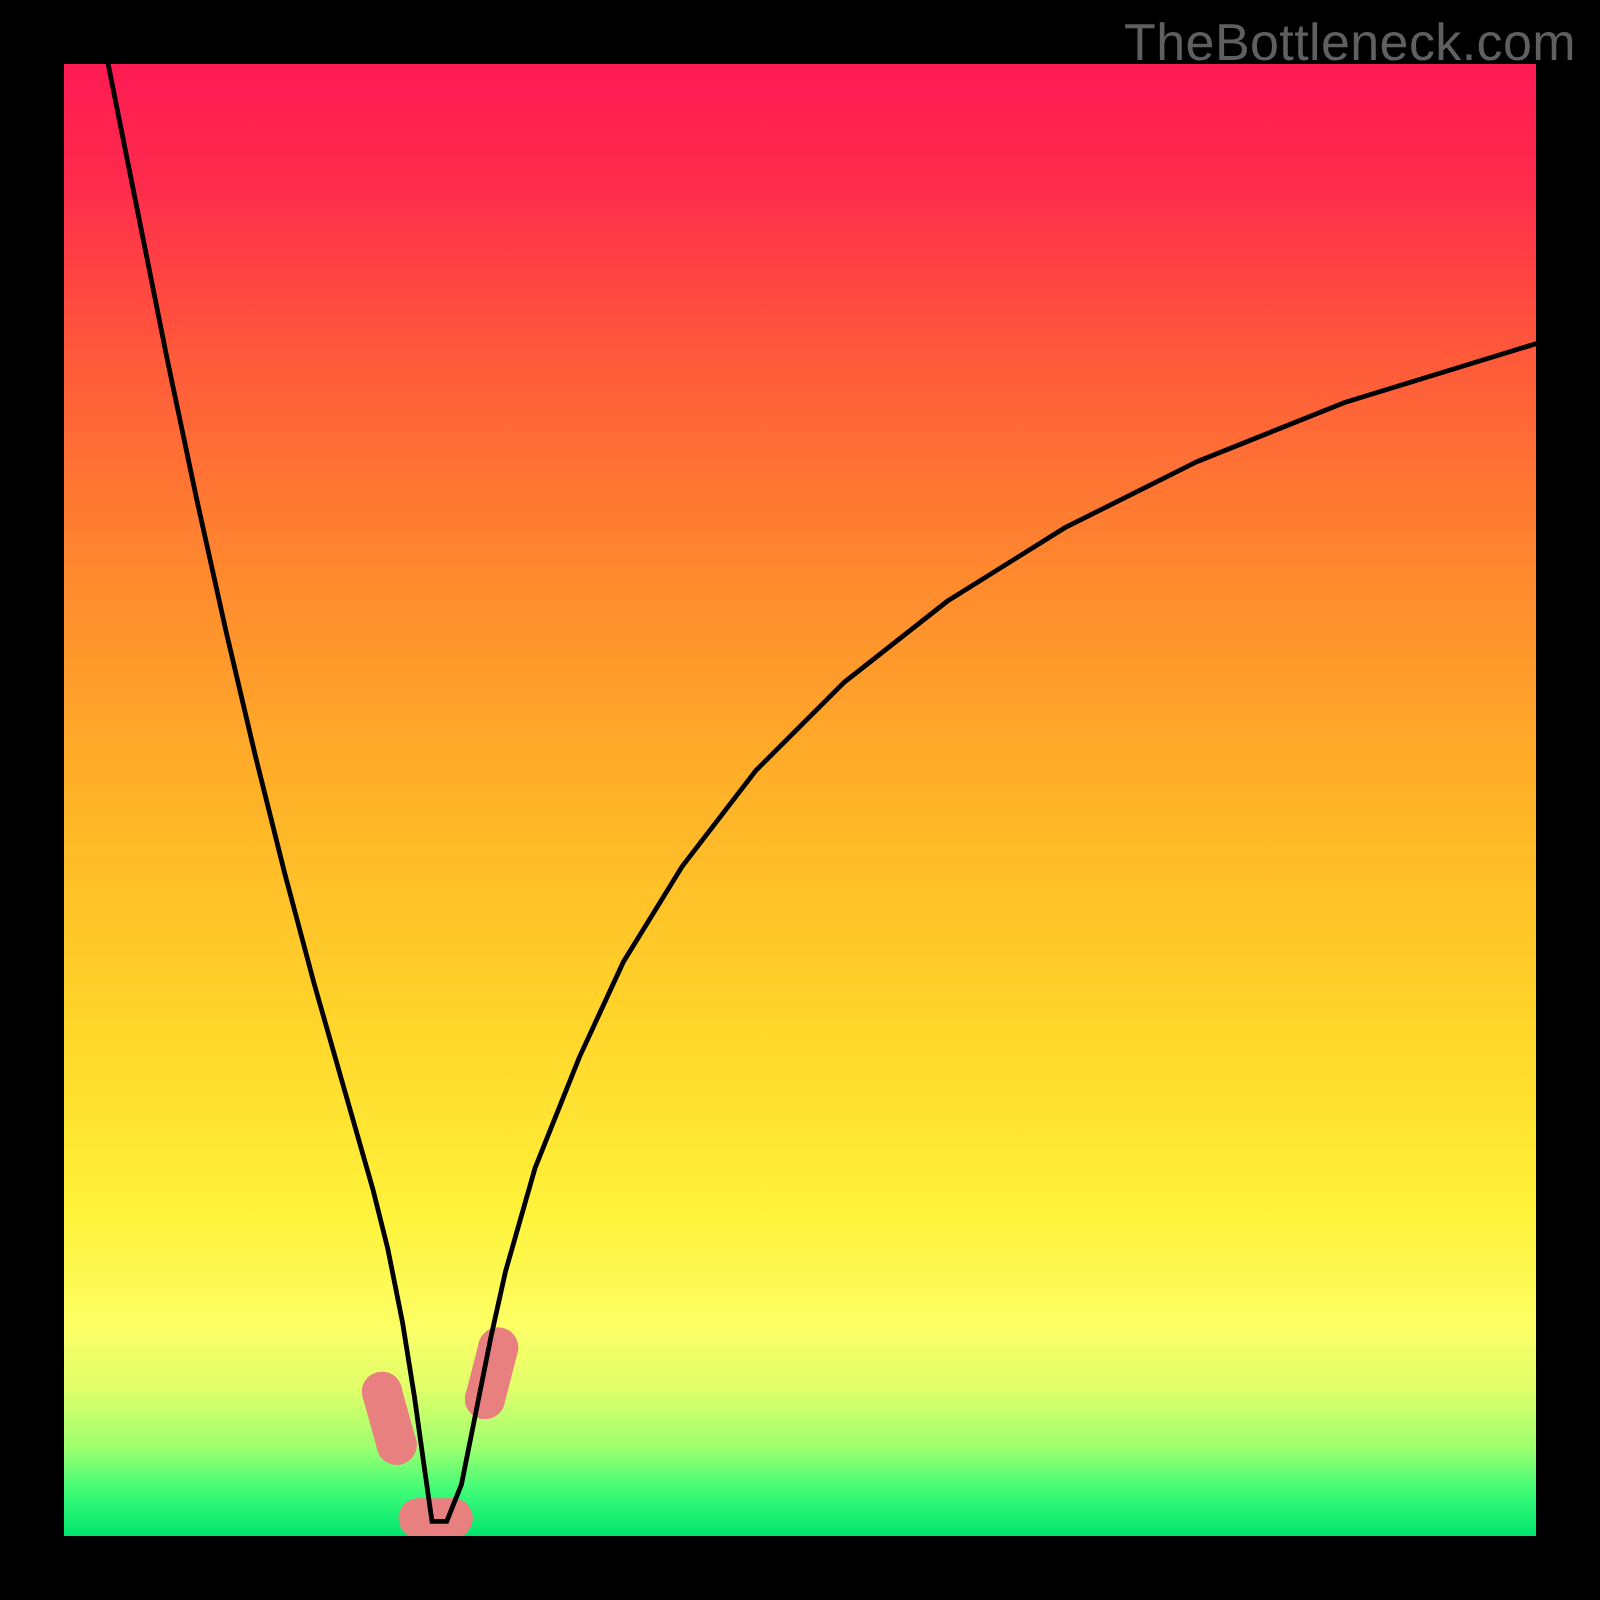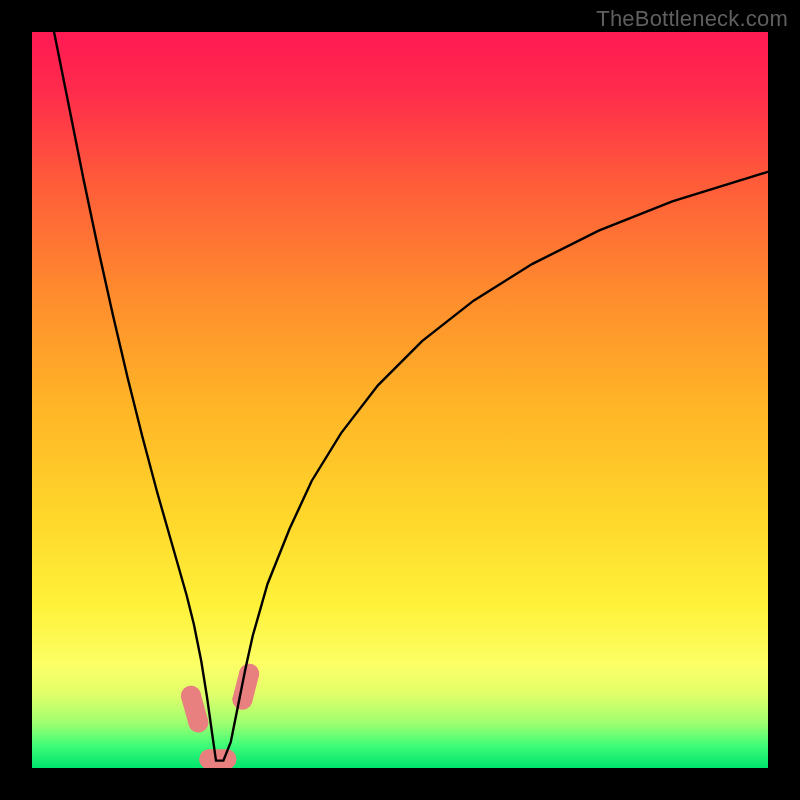--- a/index.html
+++ b/index.html
@@ -24,21 +24,21 @@
     left: 0;
     top: 0;
     width: 736px;
     height: 736px;
   }
   .watermark {
     position: absolute;
     top: 6px;
     right: 12px;
     color: #5f5f5f;
-    font-size: 22px;
+    font-size: 26px;
     font-weight: 500;
     letter-spacing: 0.2px;
   }
 </style>
 </head>
 <body>
 
 <div class="frame">
   <svg class="plot-area" viewBox="0 0 736 736">
     <defs>

